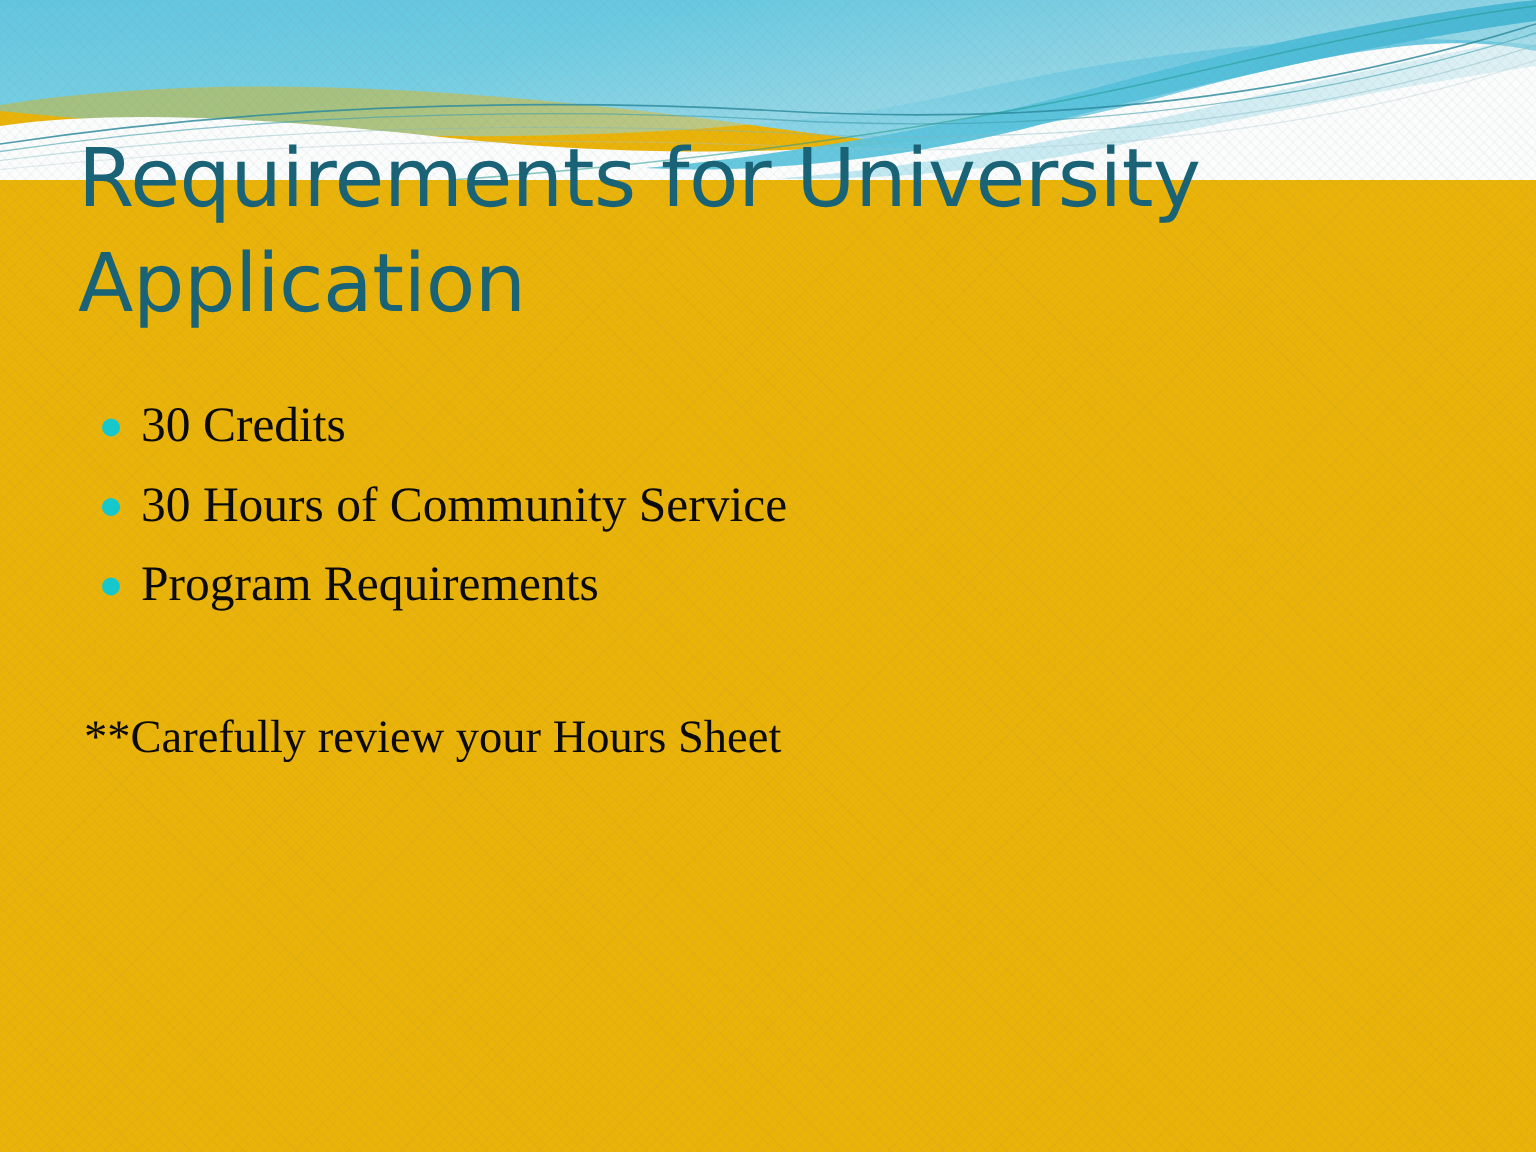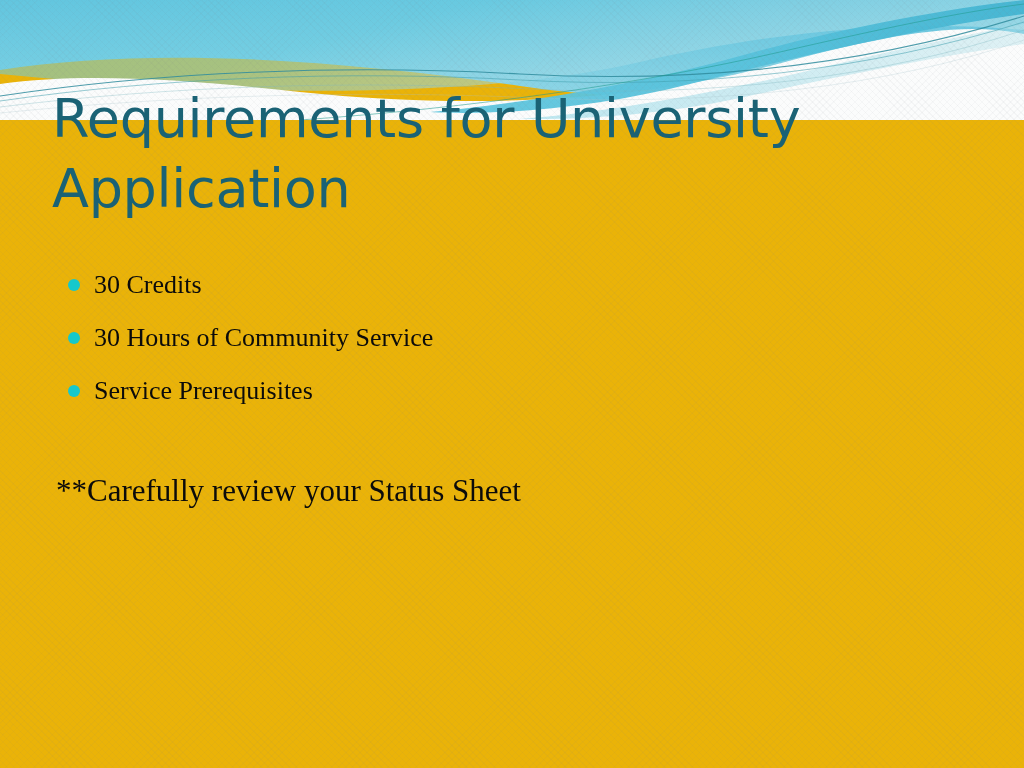--- a/index.html
+++ b/index.html
@@ -87,21 +87,21 @@
     margin: 0;
     padding: 0;
   }
 
   ul.bullets li {
     position: relative;
     padding-left: 38px;
     margin: 0;
     height: 53px;
     line-height: 53px;
-    font-size: 26px;
+    font-size: 33px;
     color: #0B0B0B;
     white-space: nowrap;
     font-family: "Liberation Serif", "DejaVu Serif", serif;
   }
 
   ul.bullets li .bullet-dot {
     position: absolute;
     left: 12px;
     top: 21px;
     width: 12px;
@@ -187,21 +187,21 @@
         <li>
           <span class="bullet-dot"></span>
           <span> 30 Credits</span>
         </li>
         <li>
           <span class="bullet-dot"></span>
           <span>30 Hours of Community Service</span>
         </li>
         <li>
           <span class="bullet-dot"></span>
-          <span>Service Prerequisites</span>
+          <span>Program Requirements</span>
         </li>
       </ul>
 
-      <div id="note-line">**Carefully review your Status Sheet</div>
+      <div id="note-line">**Carefully review your Hours Sheet</div>
     </div>
 
   </div>
 </div>
 
 </body></html>

